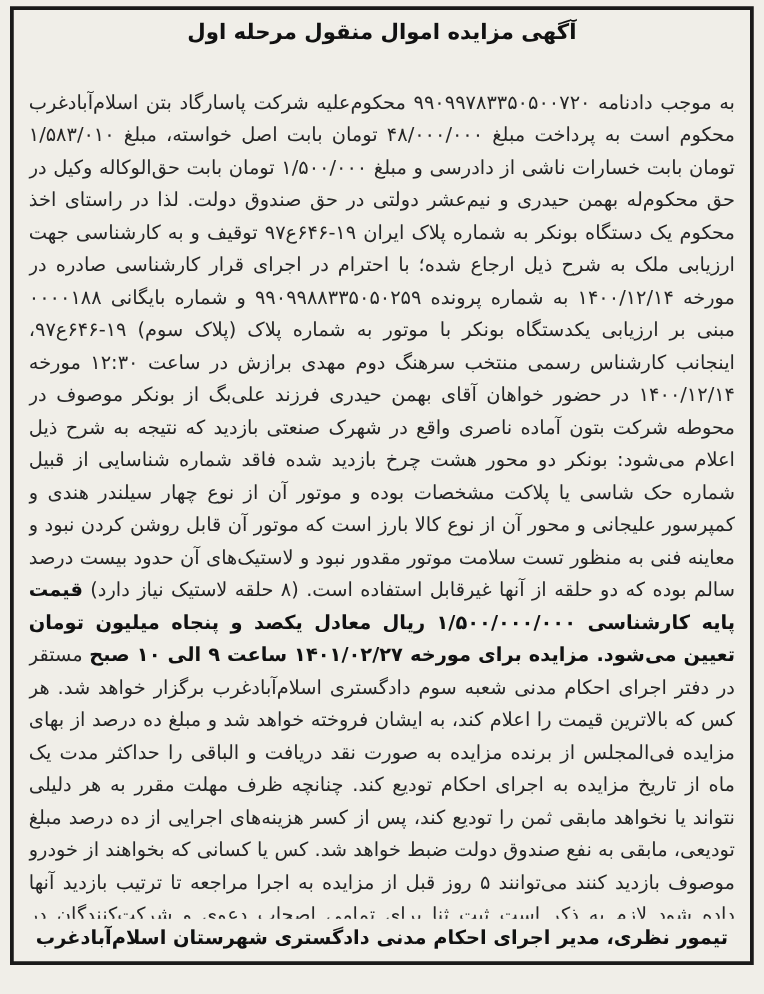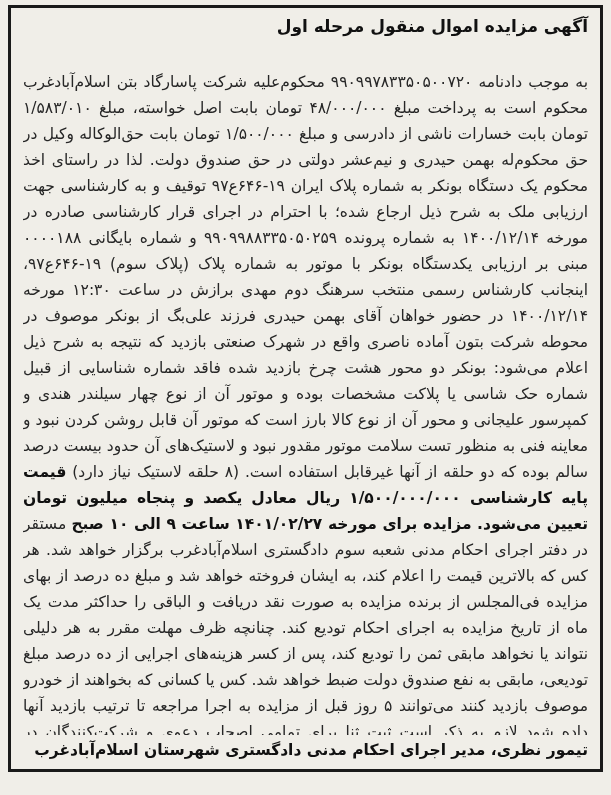--- a/index.html
+++ b/index.html
@@ -17,38 +17,39 @@
     position: absolute;
     top: 5px; right: 8px; left: 8px; bottom: 23px;
     border: 3px solid var(--frame, #1a1a1a);
     padding: 6px 12px 8px 12px;
     display: flex; flex-direction: column;
     overflow: hidden;
     background: var(--paper, #f0eee8);
   }
   .title {
     flex: 0 0 auto;
+    text-align: center;
     font-weight: bold;
     font-size: 17px;
     color: var(--ink-strong, #111111);
     padding: 2px 0 5px 0;
   }
   .body {
     flex: 1 1 auto;
     overflow: hidden;
     text-align: justify;
     font-size: 15.5px;
     line-height: 26px;
     margin-top: 28px;
   }
   .seg { color: var(--ink, #262626); }
   .seg.bold { font-weight: bold; color: var(--ink-strong, #111111); }
   .signature {
     flex: 0 0 auto;
-    text-align: right;
+    text-align: center;
     font-weight: bold;
     font-size: 15.5px;
     color: var(--ink-strong, #111111);
     padding: 6px 0 2px 0;
   }
 </style>
 </head>
 <body>
 
 <div class="page" dir="rtl">

